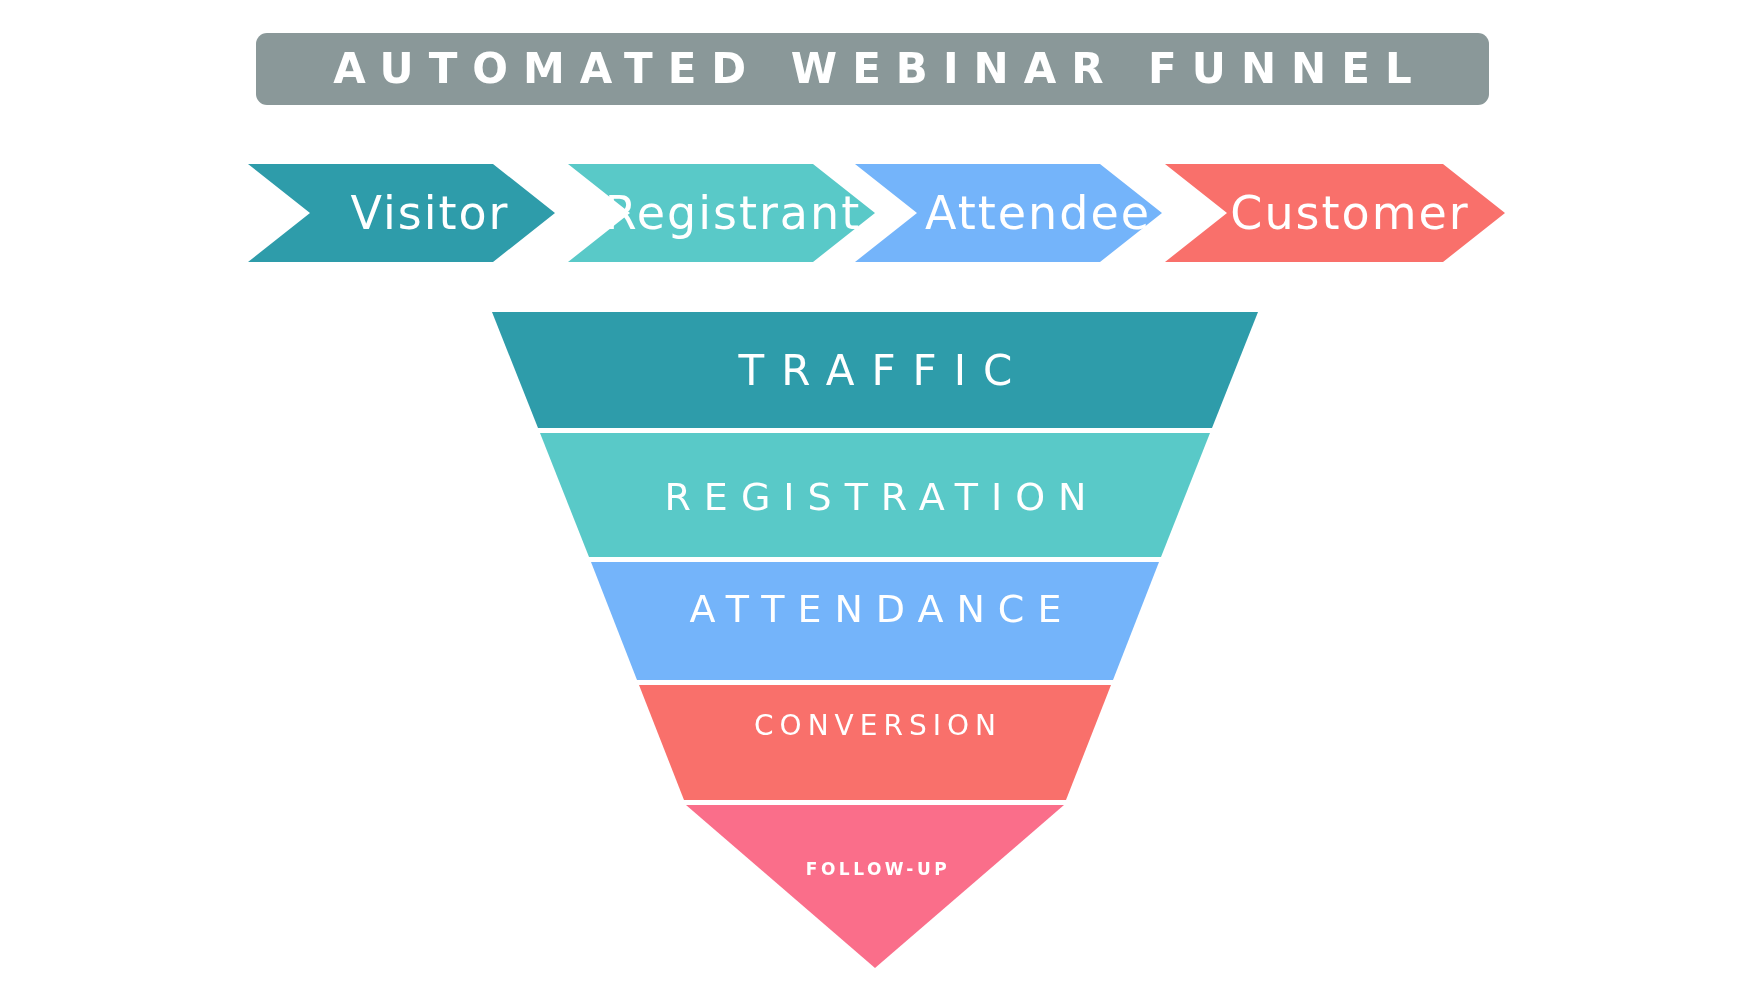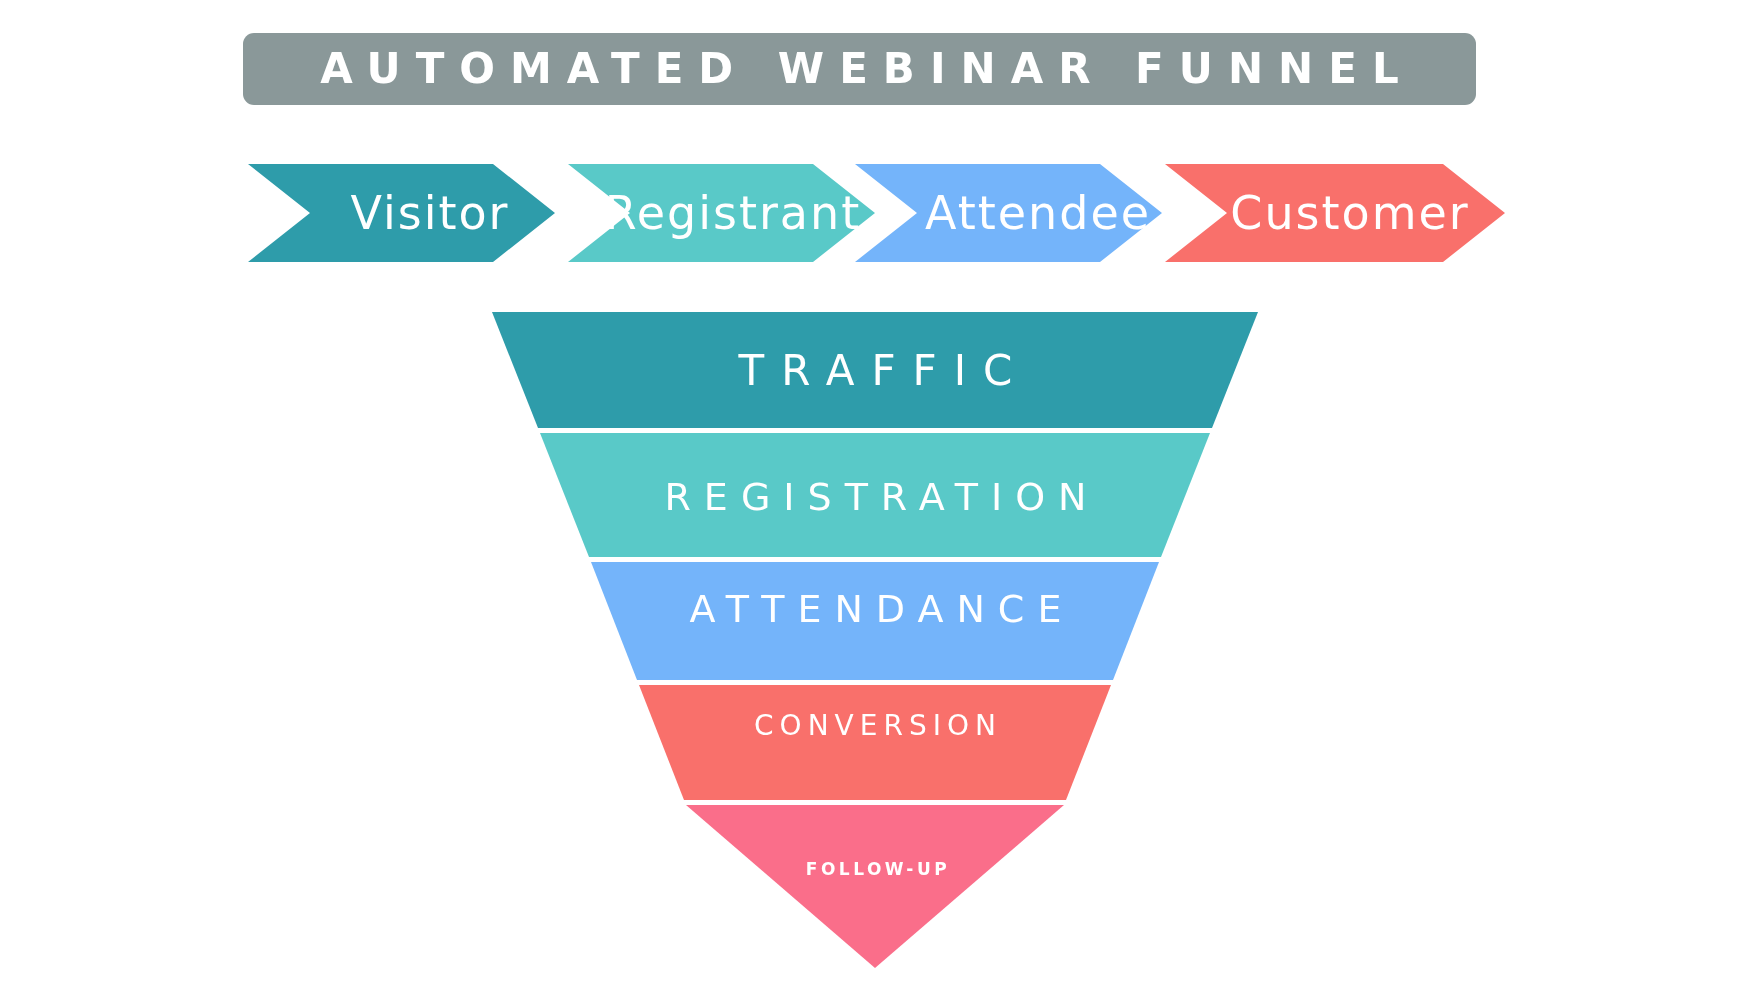--- a/index.html
+++ b/index.html
@@ -16,21 +16,21 @@
     position: relative;
     width: 1750px;
     height: 984px;
     background: #ffffff;
     overflow: hidden;
   }
 
   
   #title-banner {
     position: absolute;
-    left: 243px;
+    left: 256px;
     top: 33px;
     width: 1233px;
     height: 72px;
     background: #8a9899;
     border-radius: 11px;
     display: flex;
     align-items: center;
     justify-content: center;
   }
   #title-text {

